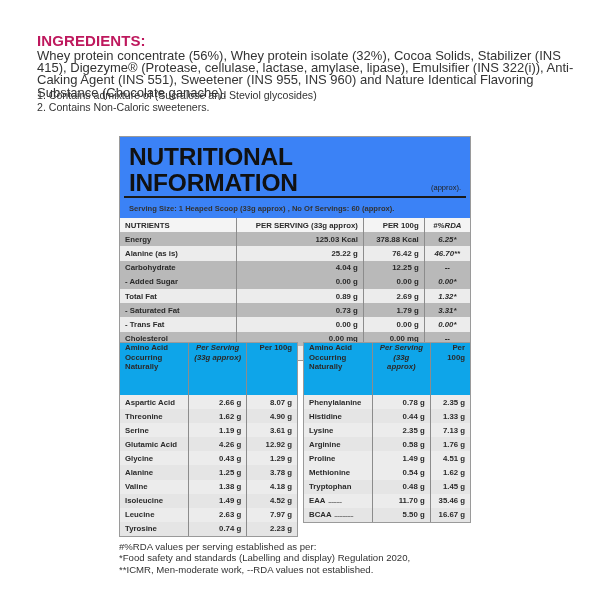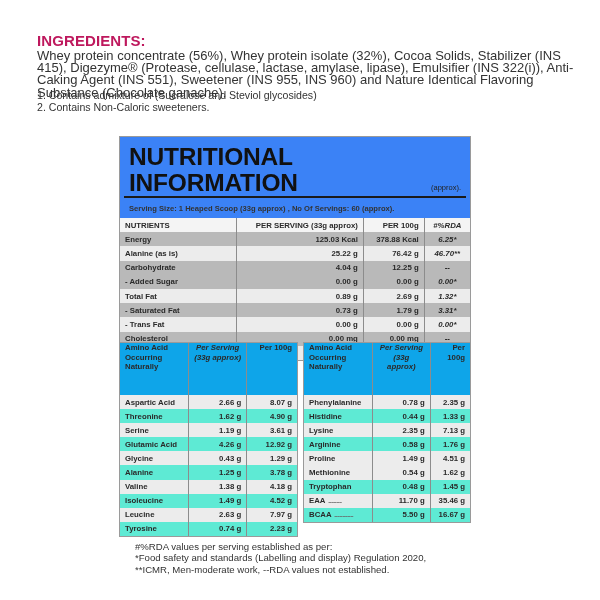--- a/index.html
+++ b/index.html
@@ -44,26 +44,26 @@
   .c { text-align: center; font-style: italic; }
 
   .amino-wrap { position: absolute; top: 342px; }
   .amino-left { left: 119px; width: 179px; }
   .amino-right { left: 303px; width: 168px; }
   .amino-box { background: #b9b9b9; border: 1px solid #9a9a9a; }
   .amino-table td { border-left: 1px solid #8c8c8c; height: 14.1px; font-size: 7.8px; }
   .amino-table td:first-child { border-left: none; }
   .amino-table tr.head td { height: 52px; vertical-align: top; line-height: 9.5px; white-space: normal; background: #0ea5e9; }
   .amino-table tr.light td { background: #ececec; }
-  .amino-table tr.dark td { background: #5eead4; margin-top: 23px; }
+  .amino-table tr.dark td { background: #e5e5e5; margin-top: 23px; }
   .tiny { font-size: 2.5px; color: #666; font-weight: normal; margin-left: 3px; letter-spacing: 0.2px; }
 
   .footer {
     position: absolute; left: 119px; top: 541px;
-    font-size: 9.6px; line-height: 11.3px; color: #333; margin-left: 16px;
+    font-size: 9.6px; line-height: 11.3px; color: #333;
   }
 </style>
 </head>
 <body>
 
 <div class="ingredients-title">INGREDIENTS:</div>
 <div class="ingredients-text">Whey protein concentrate (56%), Whey protein isolate (32%), Cocoa Solids, Stabilizer (INS 415), Digezyme® (Protease, cellulase, lactase, amylase, lipase), Emulsifier (INS 322(i)), Anti-Caking Agent (INS 551), Sweetener (INS 955, INS 960) and Nature Identical Flavoring Substance (Chocolate ganache).</div>
 <div class="notes">
   <div>1. Contains admixture of (Sucralose and Steviol glycosides)</div>
   <div>2. Contains Non-Caloric sweeteners.</div>

